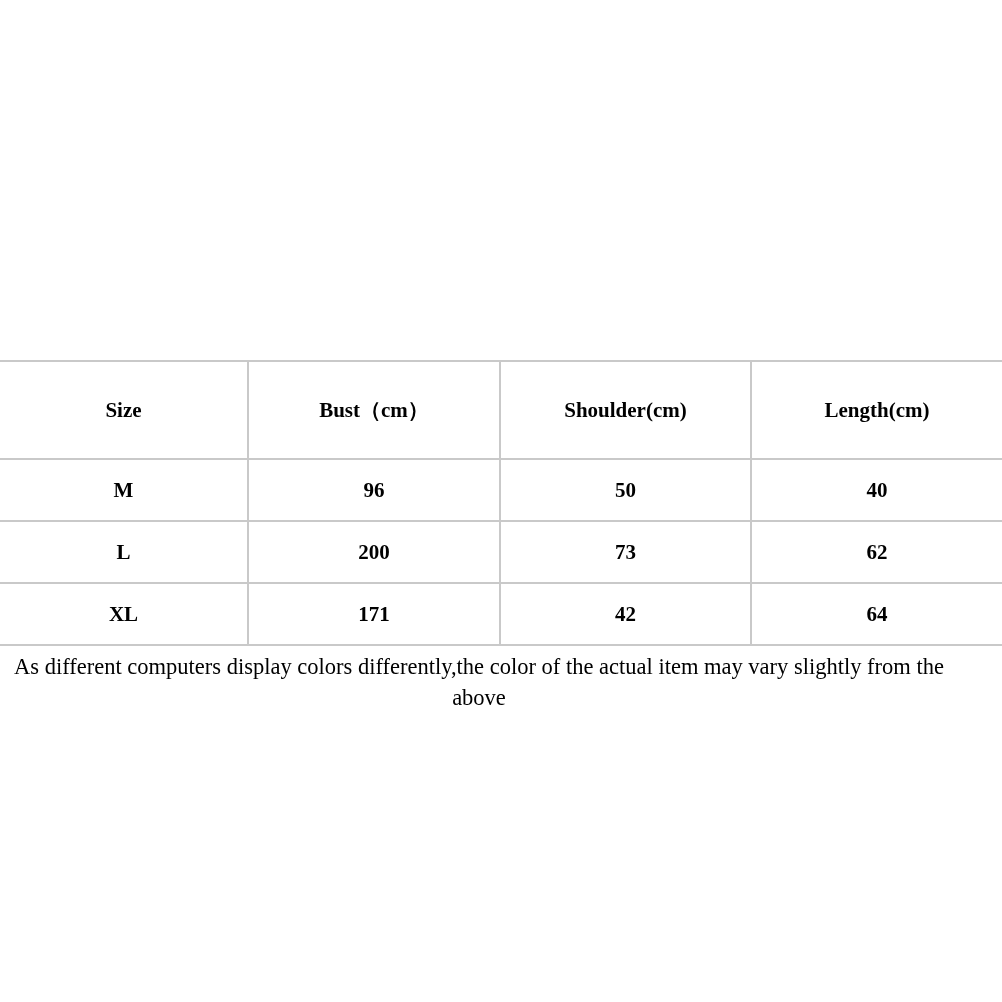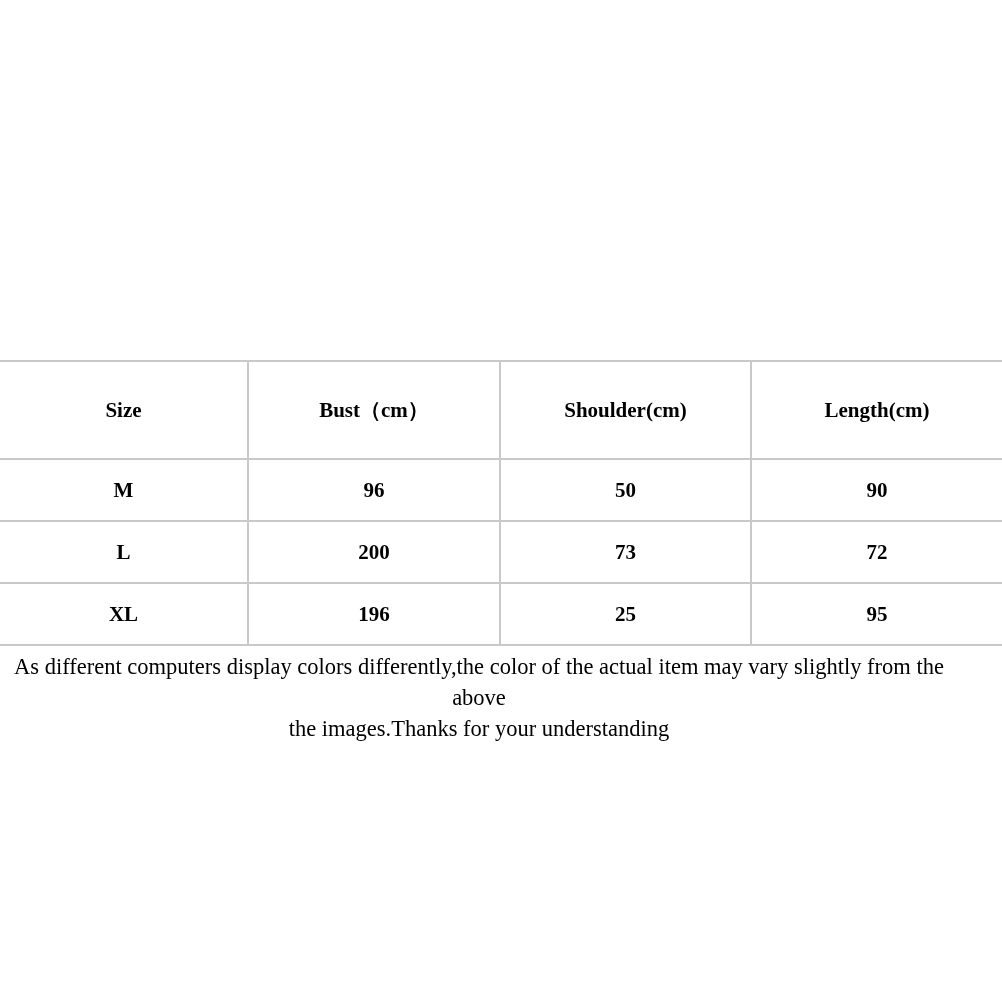--- a/index.html
+++ b/index.html
@@ -79,33 +79,32 @@
       <tr class="header-row">
     <th>Size</th>
     <th>Bust（cm）</th>
     <th>Shoulder(cm)</th>
     <th>Length(cm)</th>
   </tr>
   <tr class="data-row">
     <td>M</td>
     <td>96</td>
     <td>50</td>
-    <td>90</td>
+    <td>40</td>
   </tr>
   <tr class="data-row">
     <td>L</td>
     <td>200</td>
     <td>73</td>
-    <td>72</td>
+    <td>62</td>
   </tr>
   <tr class="data-row">
     <td>XL</td>
-    <td>196</td>
-    <td>25</td>
-    <td>95</td>
+    <td>171</td>
+    <td>42</td>
+    <td>64</td>
   </tr>
 </tbody>
   </table>
 
 <div class="bottom-note">
   <div>As different computers display colors differently,the color of the actual item may vary slightly from the above</div>
-  <div>the images.Thanks for your understanding</div>
 </div>
 
 </body></html>

